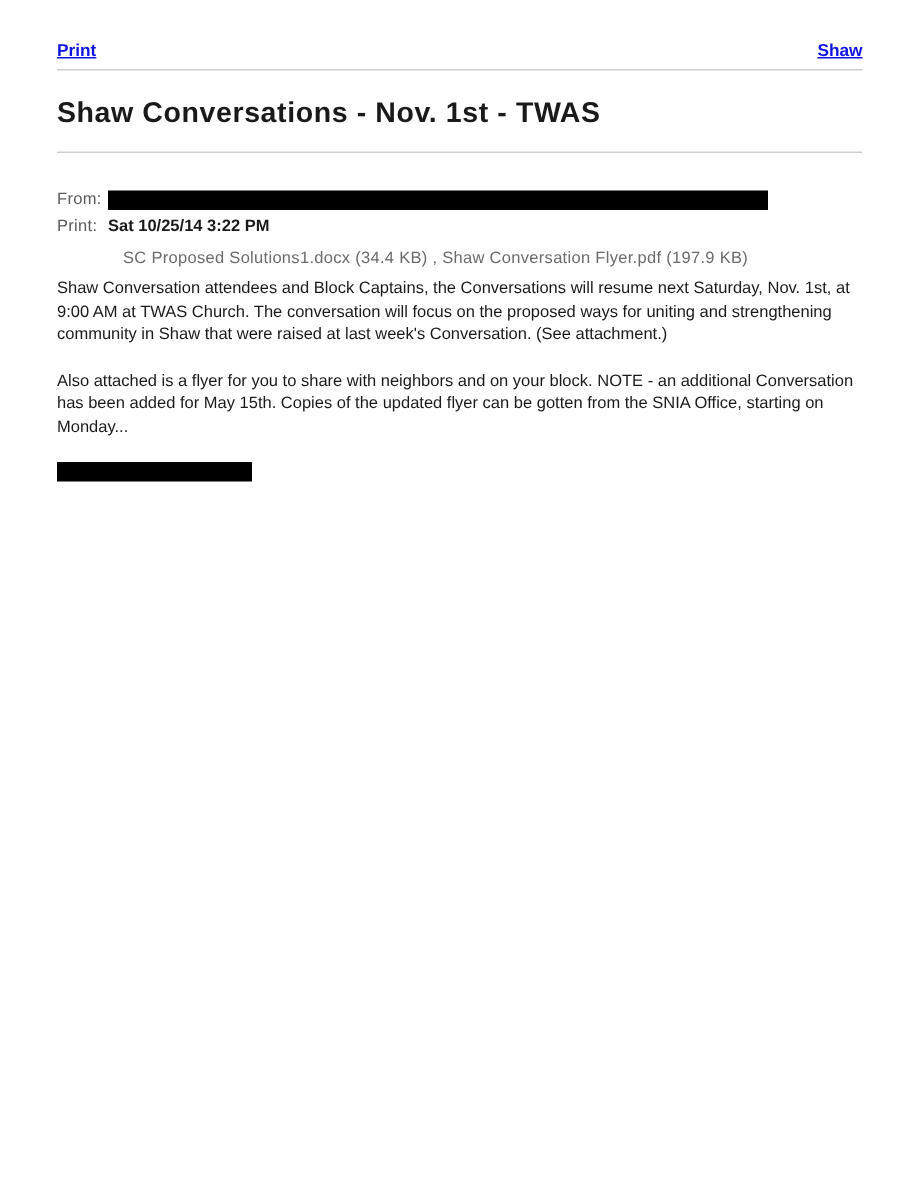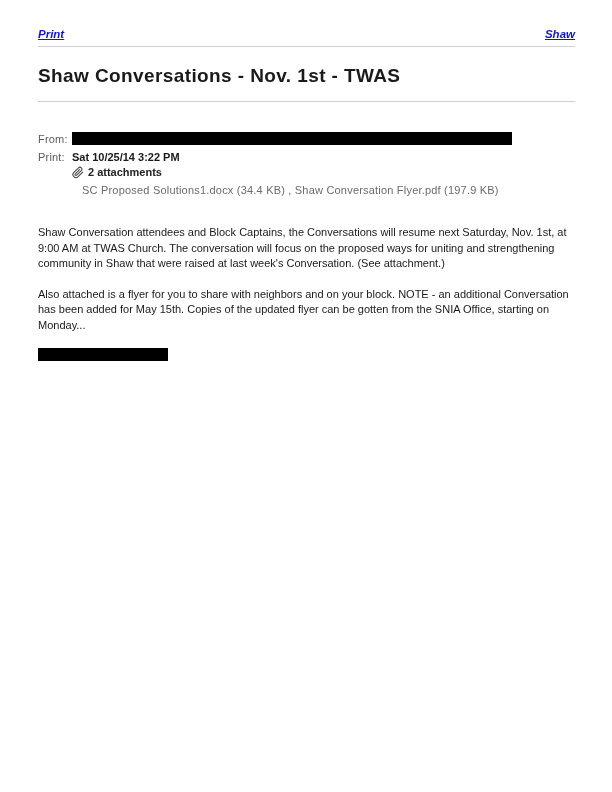--- a/index.html
+++ b/index.html
@@ -22,21 +22,20 @@
     display: flex;
     justify-content: space-between;
     align-items: baseline;
     font-size: 11.5px;
     font-weight: 600;
   }
   .toolbar a {
     color: #0f14e0;
     text-decoration: underline;
     cursor: pointer;
-    font-style: italic;
   }
   .rule {
     border: none;
     border-top: 1px solid #cfcfcf;
     margin: 6px 0 0 0;
   }
   
   .subject {
     margin: 18px 0 0 0;
     font-size: 19px;
@@ -49,21 +48,21 @@
     border-top: 1px solid #cfcfcf;
     margin: 14px 0 0 0;
   }
   
   .headers {
     margin-top: 25px;
     font-size: 11px;
   }
   .hdr-row {
     display: flex;
-    align-items: flex-end;
+    align-items: flex-start;
     height: 18px;
   }
   .hdr-label {
     width: 34px;
     flex: 0 0 34px;
     color: #5b5b5b;
     letter-spacing: 0.2px;
   }
   .hdr-value {
     color: #1a1a1a;
@@ -95,21 +94,21 @@
   .attach-files {
     padding-left: 44px;
     height: 18px;
     display: flex;
     align-items: center;
     color: #6b6b6b;
     letter-spacing: 0.2px;
   }
   
   .body-text {
-    margin-top: 26px;
+    margin-top: 4px;
     font-size: 11px;
     line-height: 15.5px;
     color: #1a1a1a;
   }
   .body-text p {
     margin: 0 0 15px 0;
     max-width: 537px;
   }
   .redact-signature {
     display: block;
@@ -139,28 +138,20 @@
       <span class="hdr-label">From:</span>
       <span class="redaction redact-from"></span>
     </div>
 
     <div class="hdr-row">
       <span class="hdr-label">Print:</span>
       <span class="hdr-value">Sat 10/25/14 3:22 PM</span>
     </div>
 
 
-    <div class="attach-row">
-      <span class="paperclip">
-        <svg viewBox="0 0 24 24" width="12" height="13" fill="none" stroke="#4a4a4a" stroke-width="2.2" stroke-linecap="round" stroke-linejoin="round">
-          <path d="M21.44 11.05l-9.19 9.19a6 6 0 0 1-8.49-8.49l9.19-9.19a4 4 0 0 1 5.66 5.66l-9.2 9.19a2 2 0 0 1-2.83-2.83l8.49-8.48"></path>
-        </svg>
-      </span>
-      <span class="attach-count">2 attachments</span>
-    </div>
 
     <div class="attach-files">SC Proposed Solutions1.docx (34.4 KB) , Shaw Conversation Flyer.pdf (197.9 KB)</div>
 
   </div>
 
   <div class="body-text">
     <p>Shaw Conversation attendees and Block Captains, the Conversations will resume next Saturday, Nov. 1st, at 9:00 AM at TWAS Church. The conversation will focus on the proposed ways for uniting and strengthening community in Shaw that were raised at last week's Conversation. (See attachment.)</p>
     <p>Also attached is a flyer for you to share with neighbors and on your block. NOTE - an additional Conversation has been added for May 15th. Copies of the updated flyer can be gotten from the SNIA Office, starting on Monday...</p>
     <span class="redact-signature"></span>
   </div>

